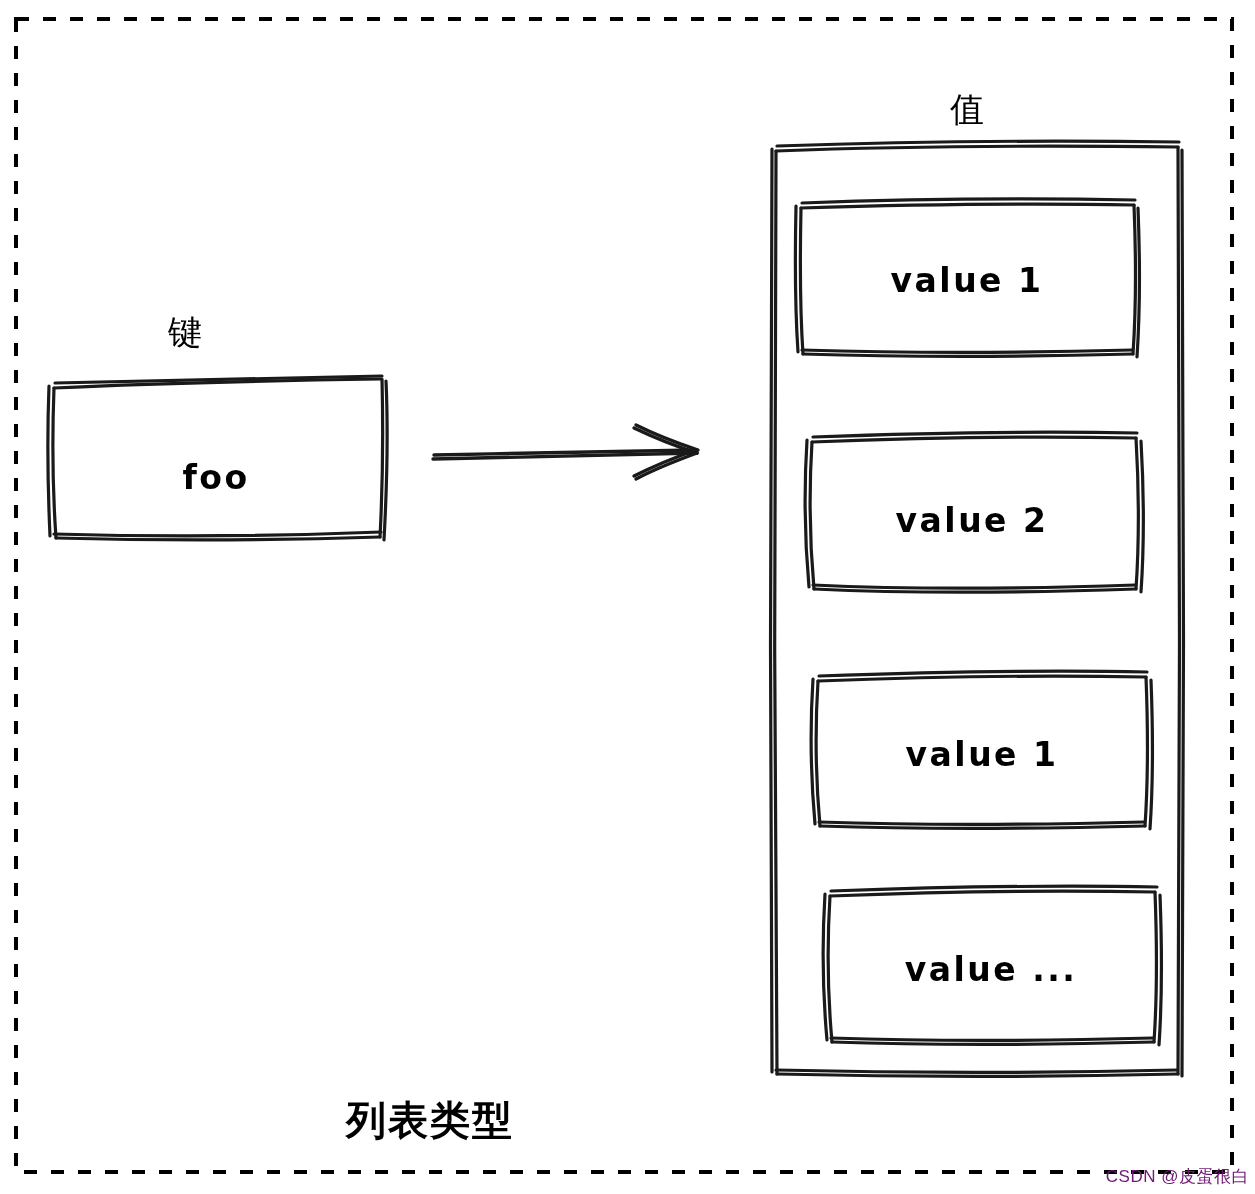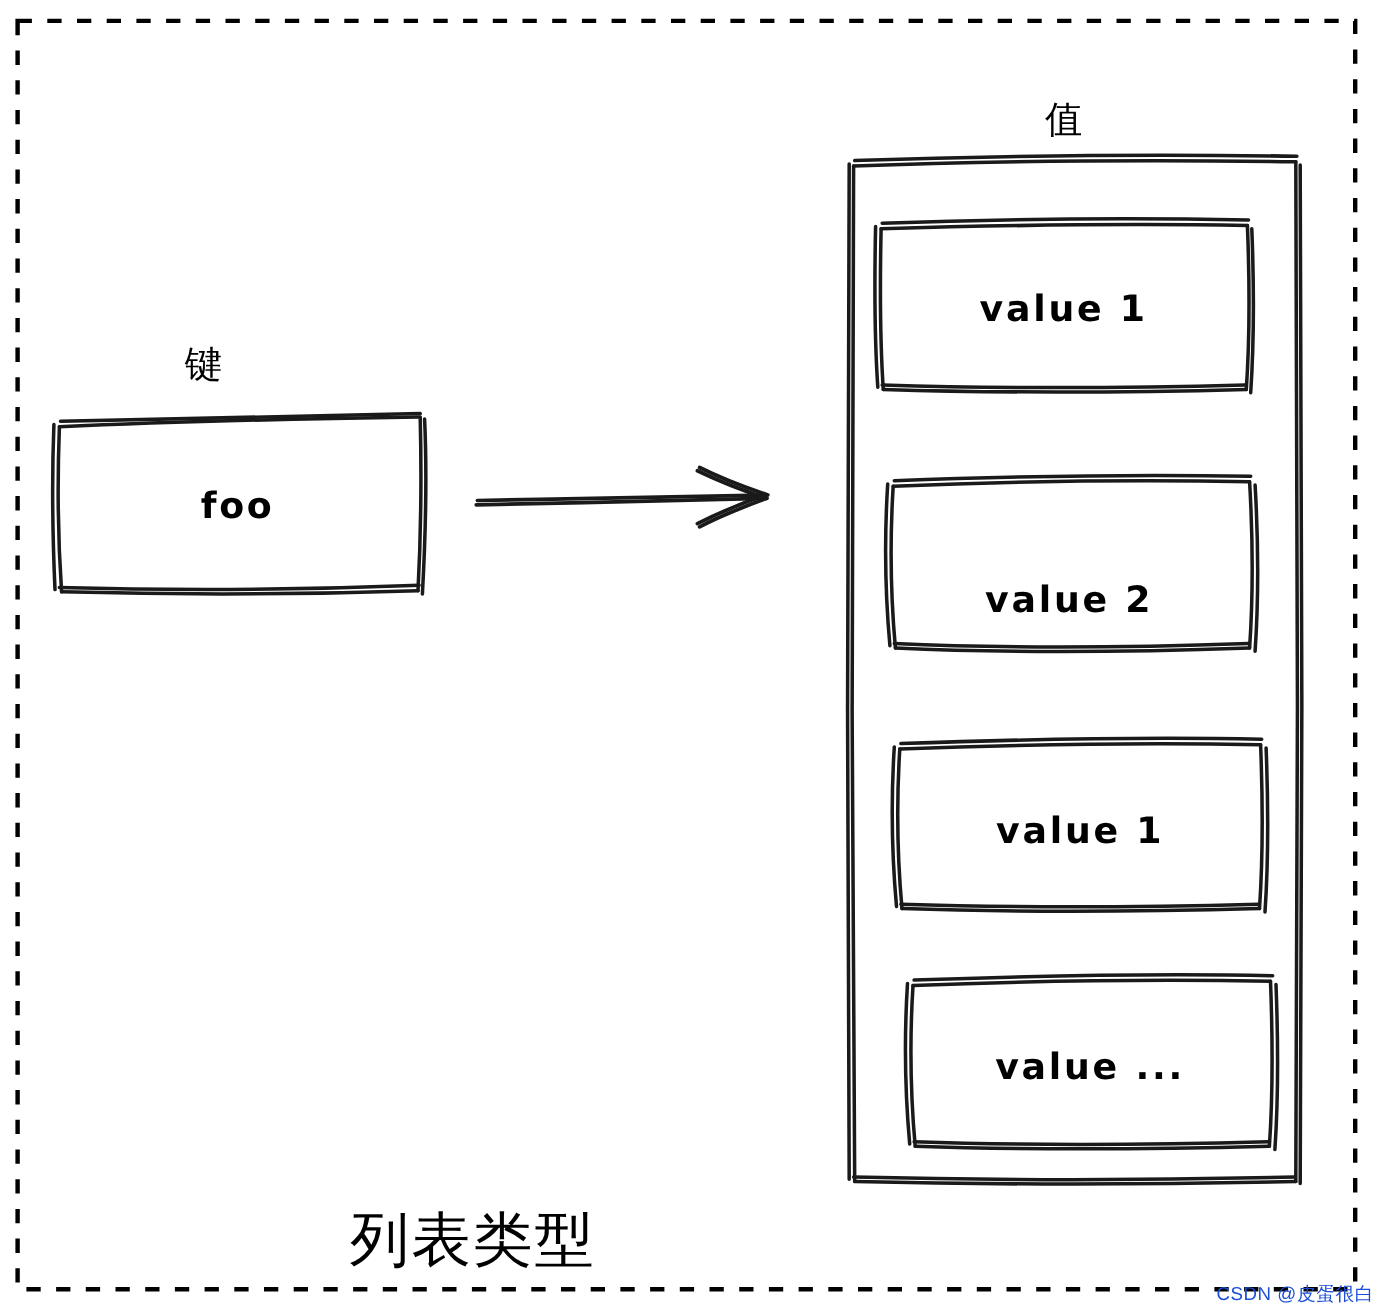--- a/index.html
+++ b/index.html
@@ -31,40 +31,40 @@
     white-space: nowrap;
     line-height: 1;
   }
   .cjk-label {
     font-family: "Liberation Sans", "DejaVu Sans", sans-serif;
     font-size: 34px;
     font-weight: 400;
   }
   .cjk-caption {
     font-family: "Liberation Sans", "DejaVu Sans", sans-serif;
-    font-size: 54px;
-    font-weight: 400;
+    font-size: 40px;
+    font-weight: 700;
     letter-spacing: 2px;
   }
   .hand-text {
     font-family: "DejaVu Sans", sans-serif;
     font-size: 33px;
     font-weight: 600;
     letter-spacing: 2.5px;
   }
   .center-x {
     transform: translateX(-50%);
   }
   .watermark {
     position: absolute;
     right: 6px;
     bottom: 6px;
     font-family: "Liberation Sans", sans-serif;
     font-size: 17px;
-    color: #1d4ed8;
+    color: #701a75;
     white-space: nowrap;
     letter-spacing: 0.5px;
   }
 </style>
 </head>
 <body>
 
 <div id="canvas">
 
   <svg id="sketch" viewBox="0 0 1255 1194" xmlns="http://www.w3.org/2000/svg">
@@ -143,27 +143,27 @@
       <path d="M1154,1042 C1040,1045 920,1045 832,1042"></path>
       <path d="M1153,1038 C1040,1041 920,1041 831,1038"></path>
       <path d="M832,1042 C828,998 827,944 830,896"></path>
       <path d="M827,1040 C823,996 822,942 825,894"></path>
     </g>
 
   </svg>
 
   <div class="lbl cjk-label center-x" style="left:185px; top:315px;">键</div>
 
-  <div class="lbl hand-text center-x" style="left:216px; top:443px;text-align:right;">foo</div>
+  <div class="lbl hand-text center-x" style="left:216px; top:461px;text-align:right;">foo</div>
 
   <div class="lbl cjk-label center-x" style="left:967px; top:92px;">值</div>
 
   <div class="lbl hand-text center-x" style="left:967px; top:264px;">value 1</div>
 
-  <div class="lbl hand-text center-x" style="left:972px; top:528px;">value 2</div>
+  <div class="lbl hand-text center-x" style="left:972px; top:504px;">value 2</div>
 
   <div class="lbl hand-text center-x" style="left:982px; top:738px;">value 1</div>
 
   <div class="lbl hand-text center-x" style="left:991px; top:953px;text-align:right;">value ...</div>
 
   <div class="lbl cjk-caption center-x" style="left:430px; top:1100px;">列表类型</div>
 
   <div class="watermark">CSDN @皮蛋很白</div>
 
 </div>

